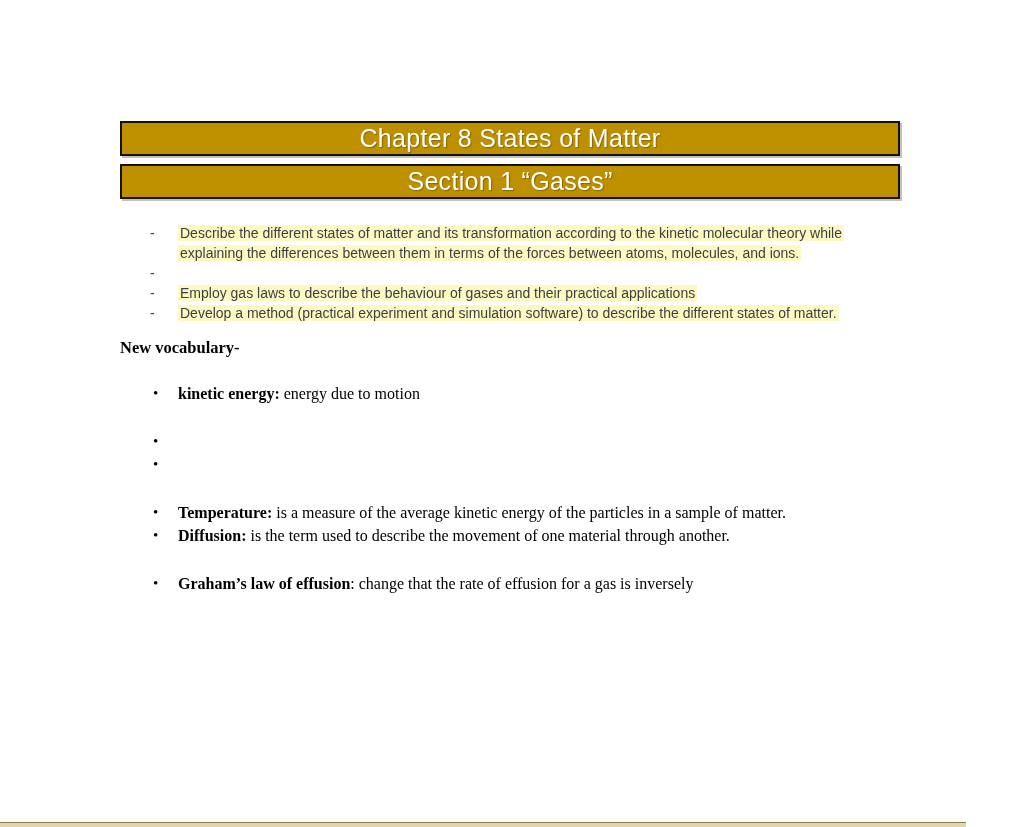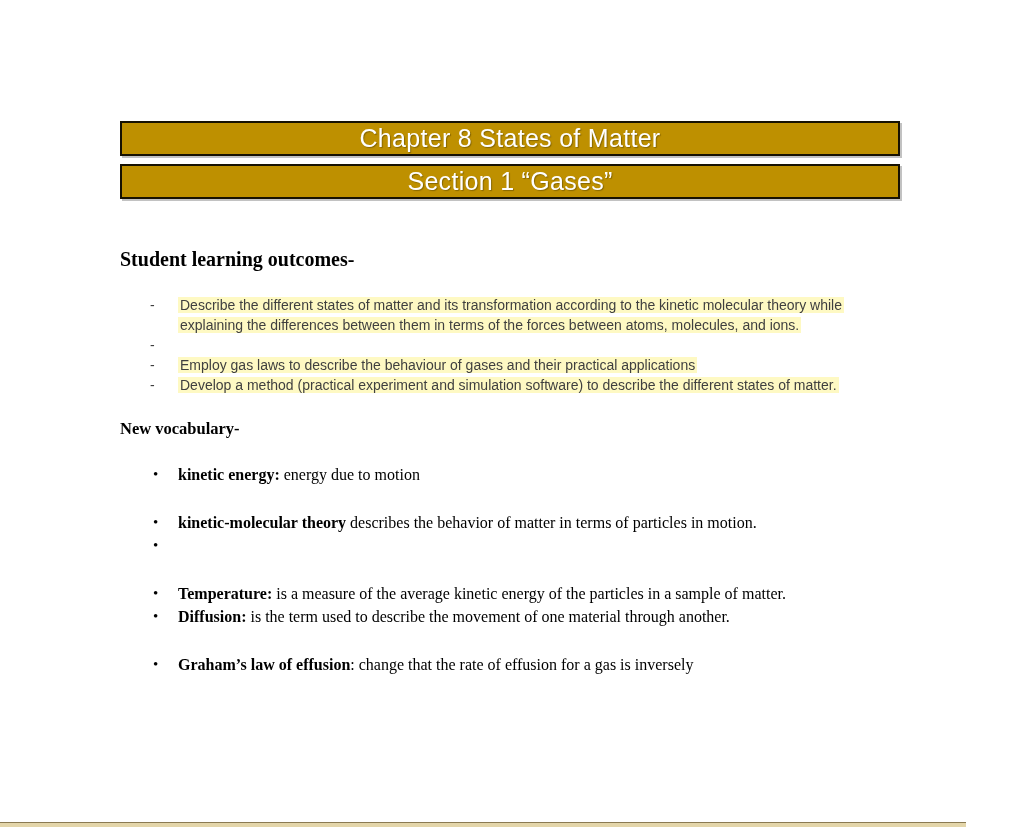--- a/index.html
+++ b/index.html
@@ -57,21 +57,21 @@
   .outcome .otext{
     max-width:668px;
   }
   .outcome .otext span{
     background:#fef9c3;
     box-decoration-break:clone;
     -webkit-box-decoration-break:clone;
     padding:0 2px;
   }
   .h-vocab{
-    margin-top:23px;
+    margin-top:14px;
     font-weight:bold;
     font-size:16.5px;
     line-height:22px;
     color:#000;
   }
   .vocab-list{
     font-size:16px;
     line-height:23px;
     color:#000;
   }
@@ -105,21 +105,20 @@
   <div class="content">
 
     <div class="banner banner-first">
       <span>Chapter 8 States of Matter</span>
     </div>
 
     <div class="banner banner-gap">
       <span>Section 1 “Gases”</span>
     </div>
 
-    <div class="h-outcomes">Student learning outcomes-</div>
 
     <div class="outcomes">
       <div class="outcome">
         <span class="dash">-</span>
         <span class="otext"><span>Describe the different states of matter and its transformation according to the kinetic molecular theory while explaining the differences between them in terms of the forces between atoms, molecules, and ions.</span></span>
       </div>
       <div class="outcome">
         <span class="dash">-</span>
       </div>
       <div class="outcome">
@@ -134,21 +133,20 @@
 
     <div class="h-vocab">New vocabulary-</div>
 
     <div class="vocab-list">
       <div class="vocab gap-first">
         <span class="bullet">•</span>
         <span class="vtext"><b>kinetic energy:</b><span> energy due to motion</span></span>
       </div>
       <div class="vocab gap-before">
         <span class="bullet">•</span>
-        <span class="vtext"><b>kinetic-molecular theory</b><span> describes the behavior of matter in terms of particles in motion.</span></span>
       </div>
       <div class="vocab">
         <span class="bullet">•</span>
       </div>
       <div class="vocab gap-before">
         <span class="bullet">•</span>
         <span class="vtext"><b>Temperature:</b><span> is a measure of the average kinetic energy of the particles in a sample of matter.</span></span>
       </div>
       <div class="vocab">
         <span class="bullet">•</span>

